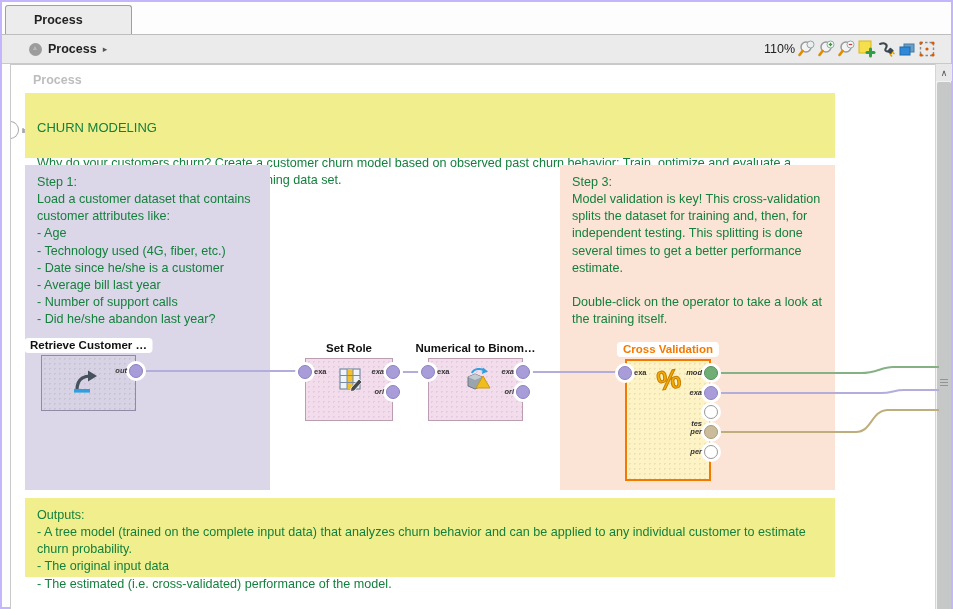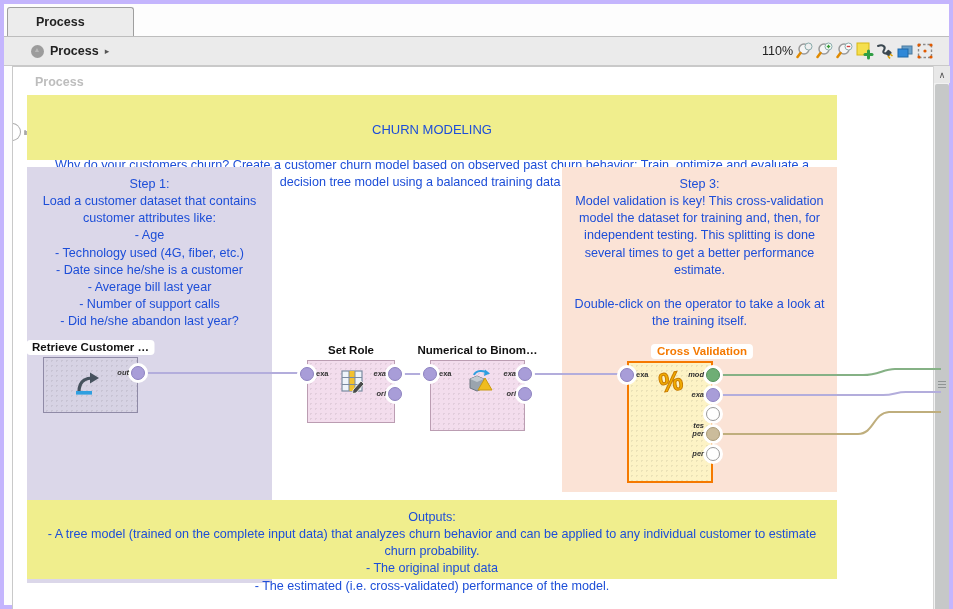--- a/index.html
+++ b/index.html
@@ -1,18 +1,18 @@
 <!DOCTYPE html>
 <html><head>
 <meta charset="utf-8">
 <style>
   * { margin:0; padding:0; box-sizing:border-box; }
   html,body { width:953px; height:609px; }
   body { font-family:"Liberation Sans", sans-serif; background:#fff; position:relative; overflow:hidden; }
-  .window { position:absolute; inset:0; border:4px solid #c4b5fd; background:#fdfdfd;text-align:center; }
+  .window { position:absolute; inset:0; border:2px solid #c4b5fd; background:#fdfdfd; }
 
   
   .tabstrip { position:absolute; left:0; top:0; width:100%; height:32px; background:#fdfdfd; }
   .tab { position:absolute; left:3px; top:3px; width:127px; height:29px; background:#ececec;
          border:1px solid #9f9f9f; border-bottom:none; border-radius:3px 3px 0 0;
          font-size:12.5px; font-weight:bold; color:#222; display:flex; align-items:center; padding-left:28px; }
 
   
   .toolbar { position:absolute; left:0; top:32px; width:100%; height:30px; background:#ebebeb;
              border-top:1px solid #bdbdbd; border-bottom:1px solid #c9c9c9; display:flex; align-items:center; }
@@ -27,39 +27,39 @@
 
   
   .canvas { position:absolute; left:8px; top:62px; width:929px; height:547px; background:#ffffff;
             border:1px solid #c9c9c9; border-right:none; overflow:hidden; }
   .panel-label { position:absolute; left:22px; top:8px; font-size:12.5px; font-weight:bold; color:#bdbdbd; }
 
   .proc-inport { position:absolute; left:-1px; top:56px; width:9px; height:18px; background:#fff;
                  border:1.5px solid #aaa; border-left:none; border-radius:0 9px 9px 0; }
   .proc-inport-label { position:absolute; left:11px; top:61px; font-size:7.5px; font-weight:bold; color:#666; }
 
-  .note { position:absolute; padding:9px 12px; font-size:12.6px; line-height:1.36; color:#1d4ed8; white-space:pre-line; }
+  .note { position:absolute; padding:9px 12px; font-size:12.6px; line-height:1.36; color:#15803d; white-space:pre-line; }
   .note-yellow { background:#f0ee8d; }
   .note-title { font-size:13px; margin-bottom:1px; }
   .note-step1 { background:#dbd7e9; }
   .note-step2 { background:#f2dcec; }
   .note-step3 { background:#fbe3d6; }
 
   
   .op { position:absolute; }
   .op-name { position:absolute; top:-17px; left:50%; transform:translateX(-50%); background:#fff;
              padding:1px 6px 2px; border-radius:4px; font-size:11.5px; font-weight:bold; color:#111; white-space:nowrap; }
   .op-box { position:absolute; left:0; top:0; width:100%; height:100%;
             background-image:radial-gradient(rgba(0,0,0,0.07) 1px, transparent 1px); background-size:5px 5px; }
   .op-retrieve .op-box { background-color:#d7d3e4; border:1px solid #8f8aa6; }
   .op-pink .op-box { background-color:#f3dded; border:1px solid #bb9db2; }
   .op-cv .op-box { background-color:#fdf3c5; border:2px solid #f57900; }
   .op-cv .op-box::before { content:""; position:absolute; left:-6px; top:2px; width:100%; height:100%;
             background:#fdf3c5; border:2px solid #f57900; z-index:-1; }
-  .op-cv .op-name { color:#f57900;margin-left:32px; }
+  .op-cv .op-name { color:#f57900; }
 
   .port { position:absolute; width:14px; height:14px; border-radius:50%; box-shadow:0 0 0 3px #fff; z-index:3; }
   .port.pl { left:-7px; }
   .port.pr { right:-7px; }
   .port-purple { background:#a89dd8; border:1px solid #8d82c0; }
   .port-green  { background:#6fae75; border:1px solid #55915c; }
   .port-tan    { background:#cbbc9b; border:1px solid #a99a77; }
   .port-empty  { background:#fff;    border:1.5px solid #999; }
   .port-label { position:absolute; font-size:7.5px; font-weight:bold; color:#333; z-index:4; }
   .port-label.ll { left:9px; }
@@ -160,30 +160,30 @@
     <div class="panel-label">Process</div>
 
     <div class="proc-inport"></div>
     <div class="proc-inport-label">inp</div>
 
     <div class="note note-yellow" style="left:14px; top:28px; width:810px; height:65px;">
       <div class="note-title">CHURN MODELING</div>
       <div>Why do your customers churn? Create a customer churn model based on observed past churn behavior: Train, optimize and evaluate a decision tree model using a balanced training data set.</div>
     </div>
 
-    <div class="note note-step1" style="left:14px; top:100px; width:245px; height:416px;">Step 1:
+    <div class="note note-step1" style="left:14px; top:100px; width:245px; height:325px;">Step 1:
 Load a customer dataset that contains customer attributes like:
 - Age
 - Technology used (4G, fiber, etc.)
 - Date since he/she is a customer
 - Average bill last year
 - Number of support calls
 - Did he/she abandon last year?</div>
     <div class="note note-step3" style="left:549px; top:100px; width:275px; height:325px;">Step 3:
-Model validation is key! This cross-validation model the dataset for training and, then, for independent testing. This splitting is done several times to get a better performance estimate.
+Model validation is key! This cross-validation splits the dataset for training and, then, for independent testing. This splitting is done several times to get a better performance estimate.
 
 Double-click on the operator to take a look at the training itself.</div>
 
     <svg class="wires">
       <path d="M132 306 H296" stroke="#b3addc" stroke-width="2.2" fill="none"></path>
       <path d="M382 307 H417" stroke="#b3addc" stroke-width="2.2" fill="none"></path>
       <path d="M512 307 H614" stroke="#b3addc" stroke-width="2.2" fill="none"></path>
       <path d="M706 308 H850 C866 308 870 302 882 302 H929" stroke="#85b185" stroke-width="2" fill="none"></path>
       <path d="M706 328 H870 C881 328 883 325 893 325 H929" stroke="#b3addc" stroke-width="2.2" fill="none"></path>
       <path d="M706 367 H845 C861 367 860 346 876 345 H929" stroke="#bfae7d" stroke-width="2" fill="none"></path>
@@ -220,21 +220,21 @@
         </span>
       </div>
       <span class="port pl port-purple" style="top:7px;"></span>
       <span class="port-label ll" style="top:9px;">exa</span>
       <span class="port pr port-purple" style="top:7px;"></span>
       <span class="port-label lr" style="top:9px;">exa</span>
       <span class="port pr port-purple" style="top:27px;"></span>
       <span class="port-label lr" style="top:29px;">ori</span>
     </div>
 
-    <div class="op op-pink" style="left:417px; top:293px; width:95px; height:71px;">
+    <div class="op op-pink" style="left:417px; top:293px; width:95px; height:63px;">
       <div class="op-name">Numerical to Binom…</div>
       <div class="op-box">
         <span class="op-icon" style="left:35px; top:8px;">
           <svg width="28" height="28" viewBox="0 0 28 28">
             <polygon points="4,10 11,7 18,10 18,19 11,22 4,19" fill="#9aa4ae" stroke="#6d7680" stroke-width="1"></polygon>
             <polygon points="4,10 11,7 18,10 11,13" fill="#c3cad1"></polygon>
             <polygon points="19,9 26,21 12,21" fill="#f0bc1e" stroke="#c89a10" stroke-width="1"></polygon>
             <path d="M8 6 C10 1 18 1 21 4" fill="none" stroke="#2f9fe0" stroke-width="2"></path>
             <path d="M19 0.5 L24 4.5 L18 7 Z" fill="#2f9fe0"></path>
           </svg>

